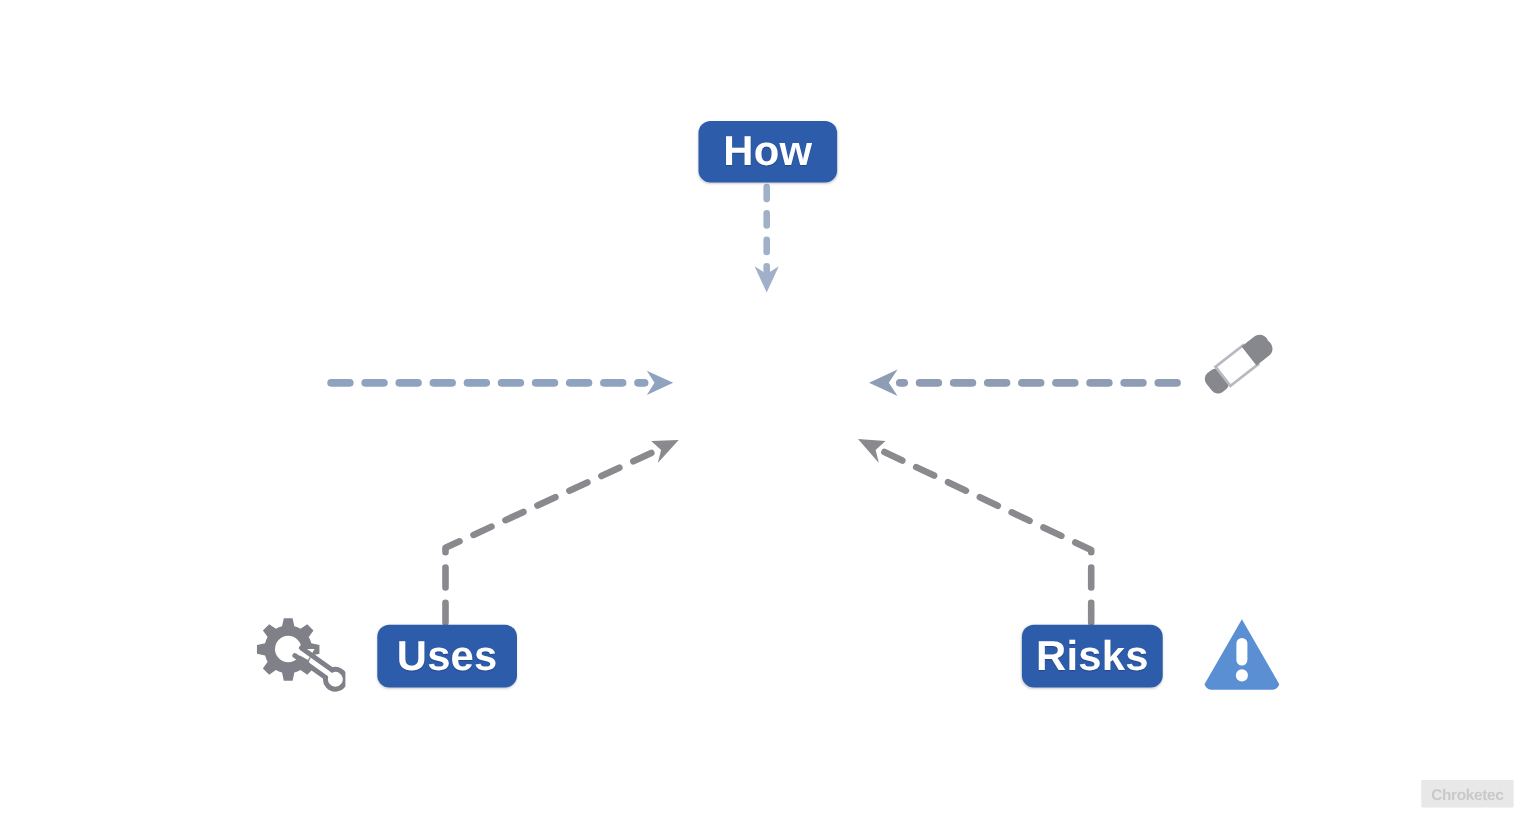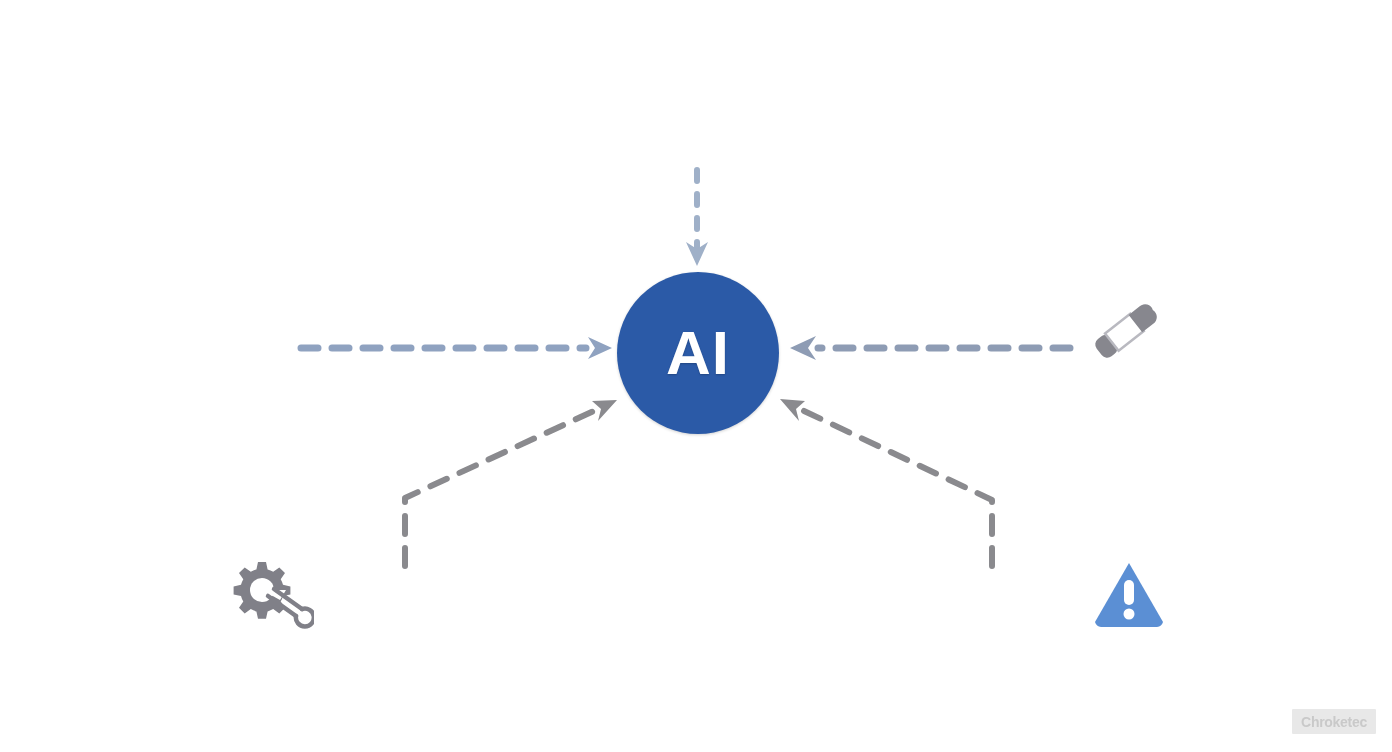--- a/index.html
+++ b/index.html
@@ -146,26 +146,32 @@
       <path d="M 405 566 L 405 498 L 596 410" fill="none" stroke="#8a8a8e" stroke-width="6" stroke-linecap="round" stroke-linejoin="round" stroke-dasharray="18 14"></path>
       <path d="M 617 400 L 592 401 L 601 409 L 598 421 Z" fill="#8a8a8e"></path>
     </g>
 
     <g>
       <path d="M 992 566 L 992 500 L 802 410" fill="none" stroke="#8a8a8e" stroke-width="6" stroke-linecap="round" stroke-linejoin="round" stroke-dasharray="18 14"></path>
       <path d="M 780 399 L 805 401 L 796 409 L 799 421 Z" fill="#8a8a8e"></path>
     </g>
   </svg>
 
-  <div id="node-ai">
-    <span class="label">AI</span>
-  </div>
-
-
-
+
+  <div id="node-how" class="node-box">
+    <span class="label">How</span>
+  </div>
+
+  <div id="node-uses" class="node-box">
+    <span class="label">Uses</span>
+  </div>
+
+  <div id="node-risks" class="node-box">
+    <span class="label">Risks</span>
+  </div>
 
   <svg class="deco-icon" id="icon-gear-wrench" viewBox="0 0 92 78" xmlns="http://www.w3.org/2000/svg">
 
     <g fill="#808088">
       <path d="M36 6 h8 l1.6 7.4 a22 22 0 0 1 5.6 2.3 l6.1-4.3 5.7 5.7 -4.3 6.1
                a22 22 0 0 1 2.3 5.6 l7.4 1.6 v8 l-7.4 1.6 a22 22 0 0 1 -2.3 5.6
                l4.3 6.1 -5.7 5.7 -6.1-4.3 a22 22 0 0 1 -5.6 2.3 l-1.6 7.4 h-8
                l-1.6-7.4 a22 22 0 0 1 -5.6-2.3 l-6.1 4.3 -5.7-5.7 4.3-6.1
                a22 22 0 0 1 -2.3-5.6 l-7.4-1.6 v-8 l7.4-1.6 a22 22 0 0 1 2.3-5.6
                l-4.3-6.1 5.7-5.7 6.1 4.3 a22 22 0 0 1 5.6-2.3 z"></path>

